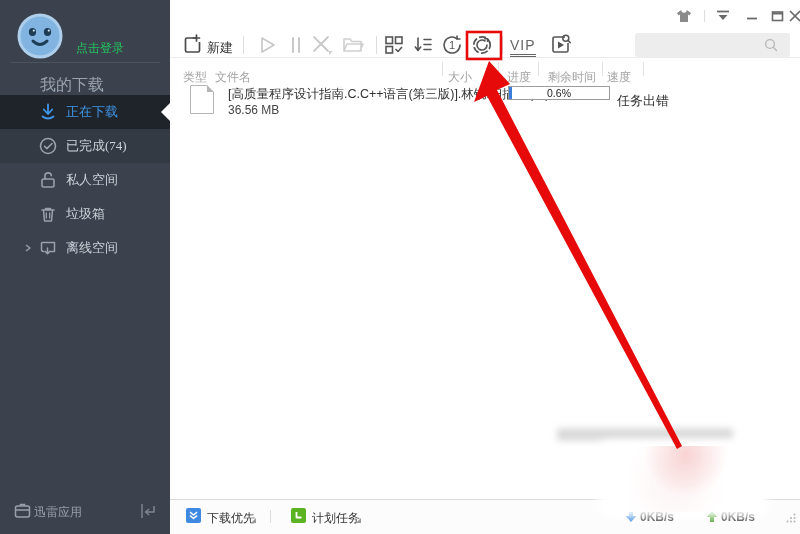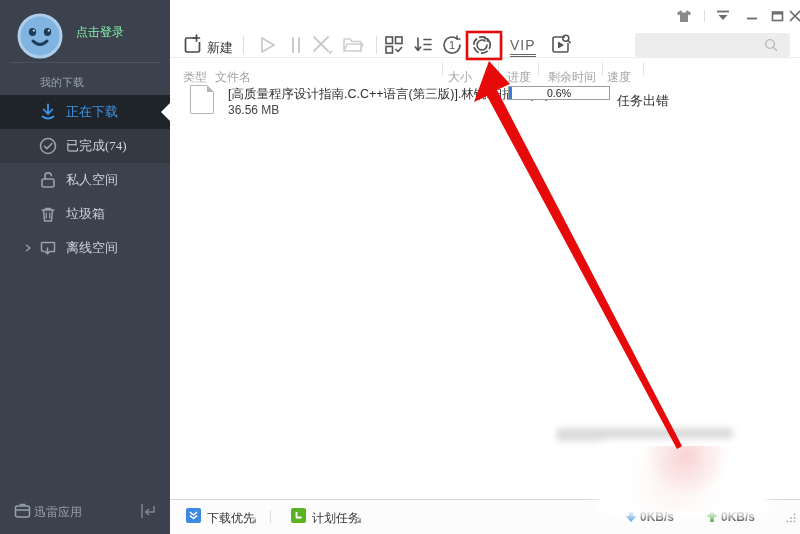--- a/index.html
+++ b/index.html
@@ -1,23 +1,23 @@
 <!DOCTYPE html>
 <html><head>
 <meta charset="utf-8">
 <style>
   html,body{margin:0;padding:0;background:#888;}
   .app{position:relative;width:800px;height:534px;background:#fff;overflow:hidden;
        font-family:"Liberation Sans","DejaVu Sans",sans-serif;-webkit-font-smoothing:antialiased;}
   .abs{position:absolute;}
   
   .sidebar{position:absolute;left:0;top:0;width:170px;height:534px;background:#3b424d;}
-  .login{position:absolute;left:76px;top:24px;font-size:12px;color:#86efac;text-align:center;}
+  .login{position:absolute;left:76px;top:40px;font-size:12px;color:#22c55e;text-align:center;}
   .sb-divider{position:absolute;left:10px;top:62px;width:150px;height:1px;background:rgba(255,255,255,.09);}
-  .sb-section{position:absolute;left:40px;top:75px;font-size:11px;color:#9aa3ad;text-align:center;}
+  .sb-section{position:absolute;left:40px;top:75px;font-size:16px;color:#9aa3ad;text-align:center;}
   .sb-item{position:absolute;left:0;width:170px;height:34px;display:flex;align-items:center;
            font-size:13px;color:#ccd3da;cursor:pointer;font-family:Liberation Serif, serif;}
   .sb-item .ic{margin-left:38px;width:20px;height:20px;flex:0 0 20px;}
   .sb-item .lb{margin-left:8px;}
   .sb-item.sel{background:#1f242b;color:#3f96e8;}
   .sb-item.alt{background:#333a44;}
   .sb-expand{position:absolute;left:24px;width:8px;height:8px;}
   .notch{position:absolute;right:0;top:103px;width:0;height:0;border-top:9px solid transparent;
          border-bottom:9px solid transparent;border-right:9px solid #ffffff;}
   .sb-footer-label{position:absolute;left:34px;top:504px;font-size:12px;color:#99a1aa;}

